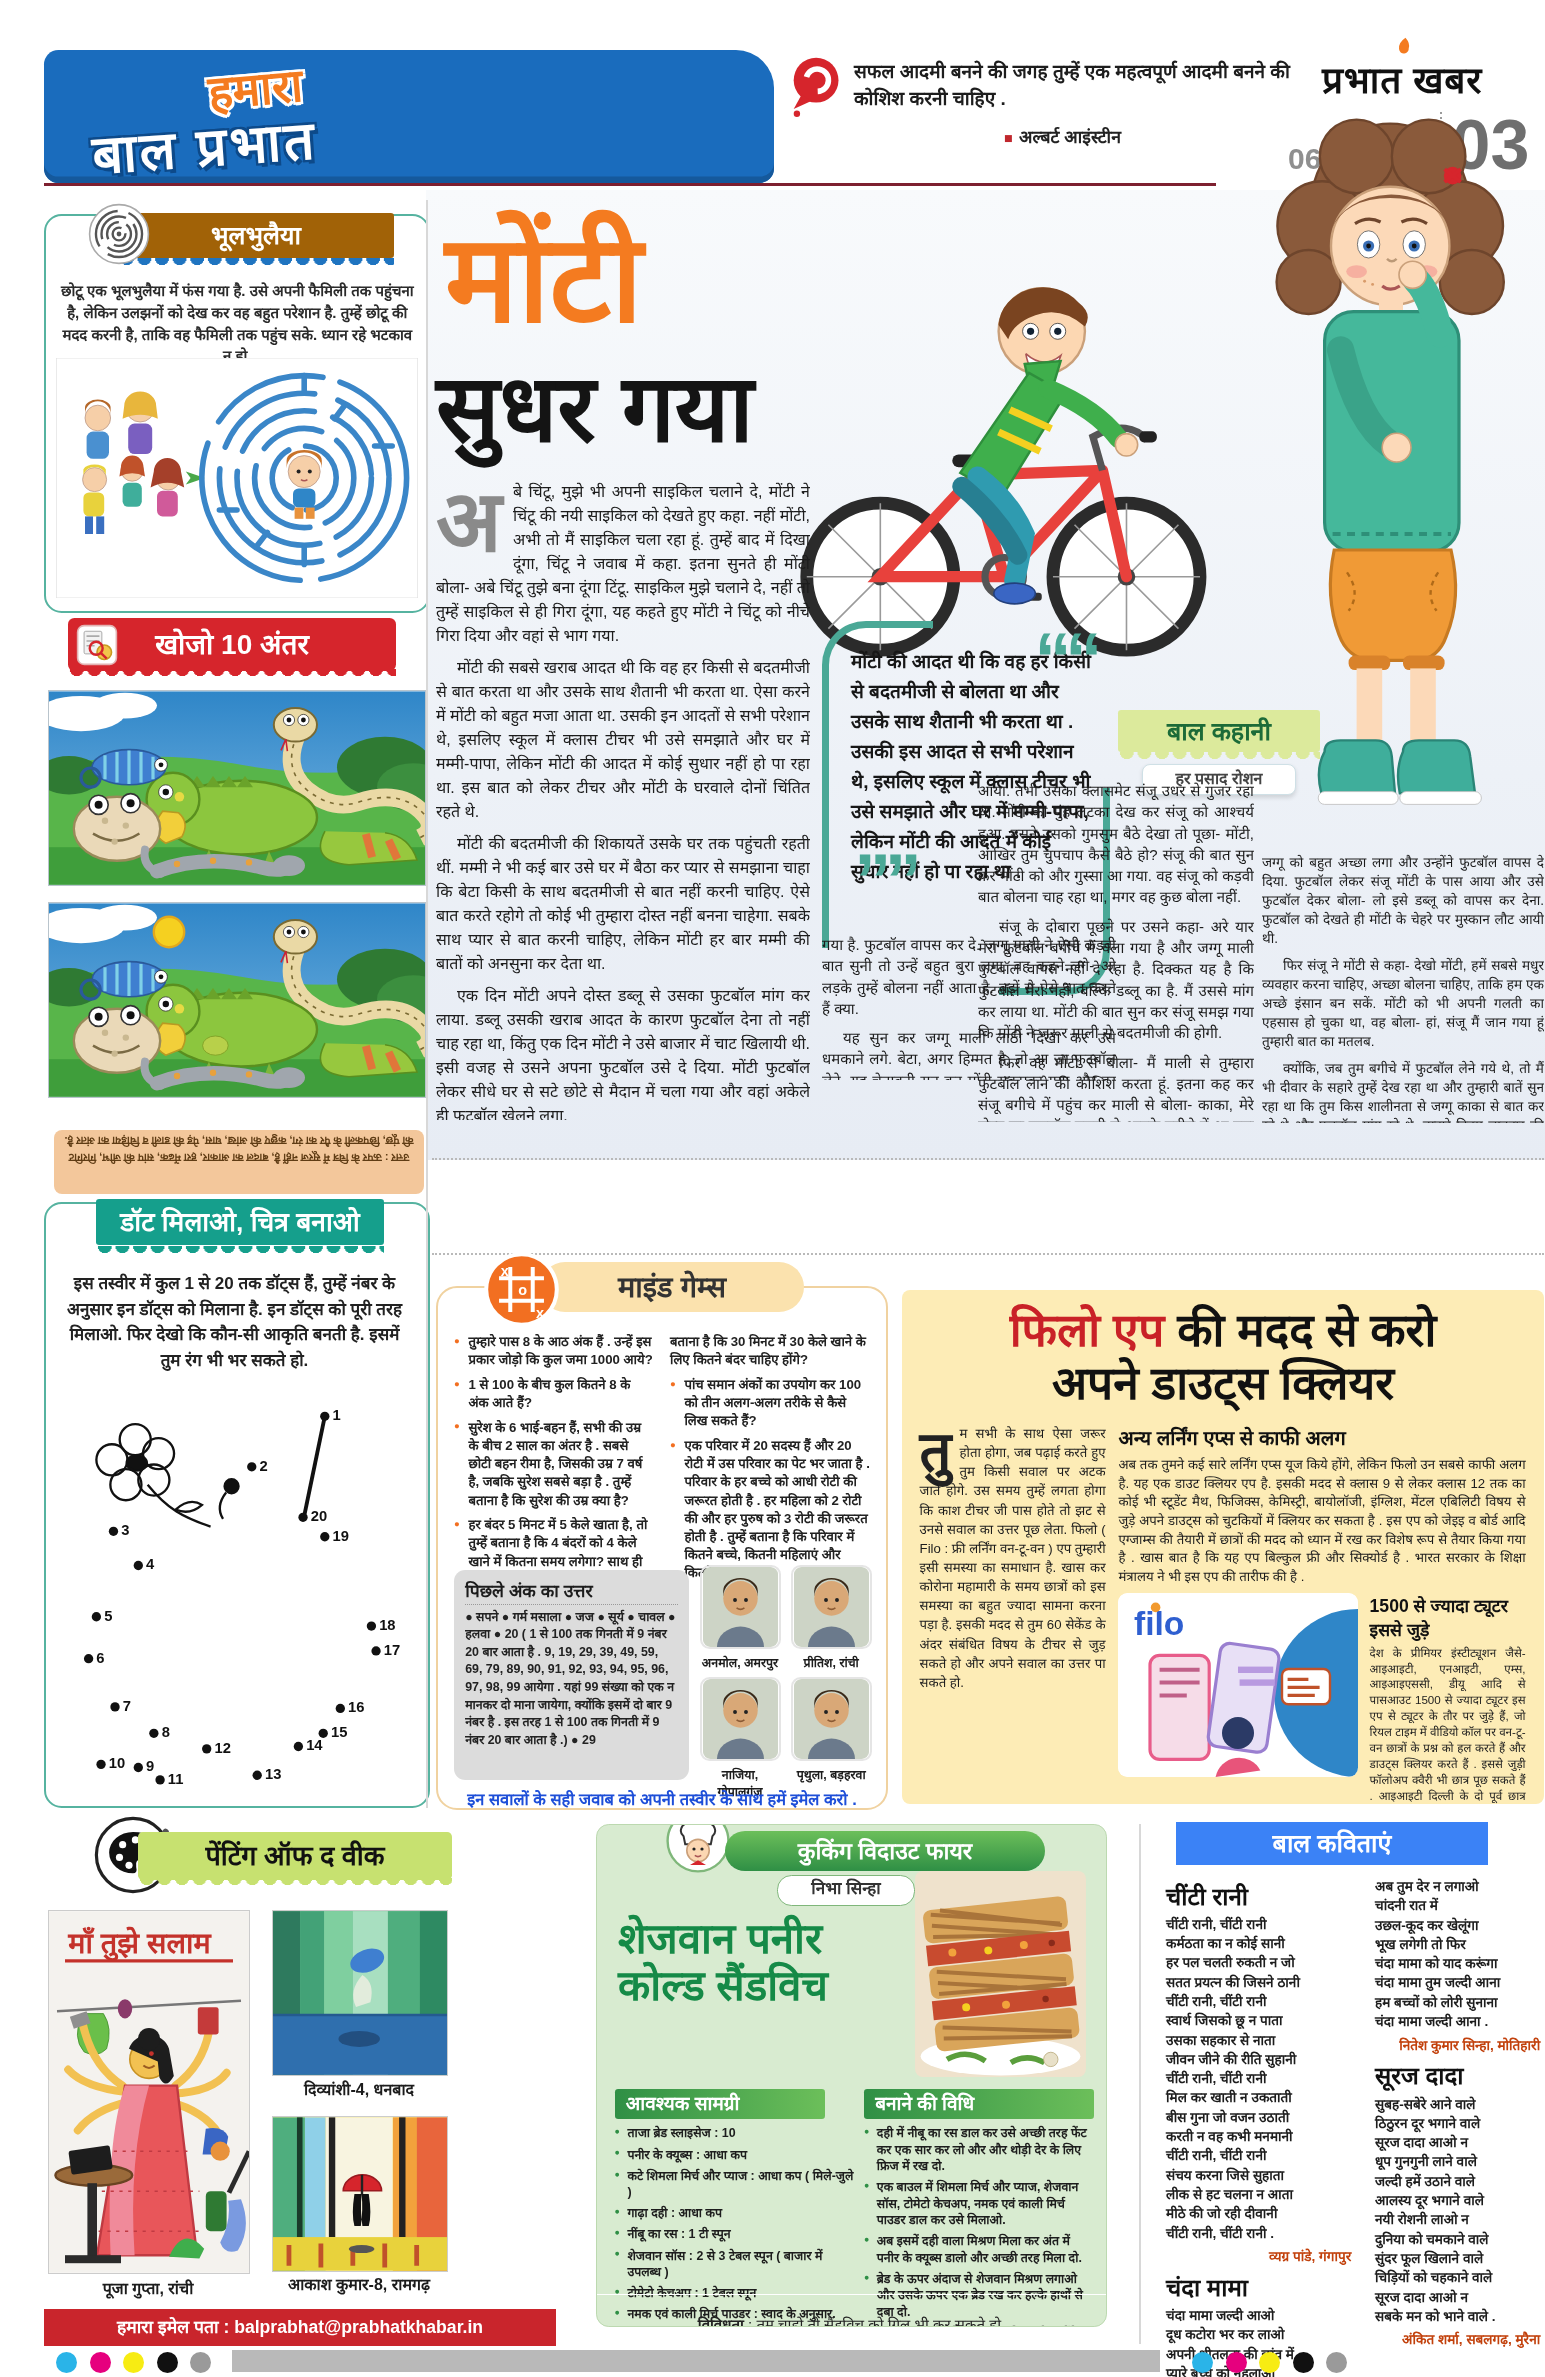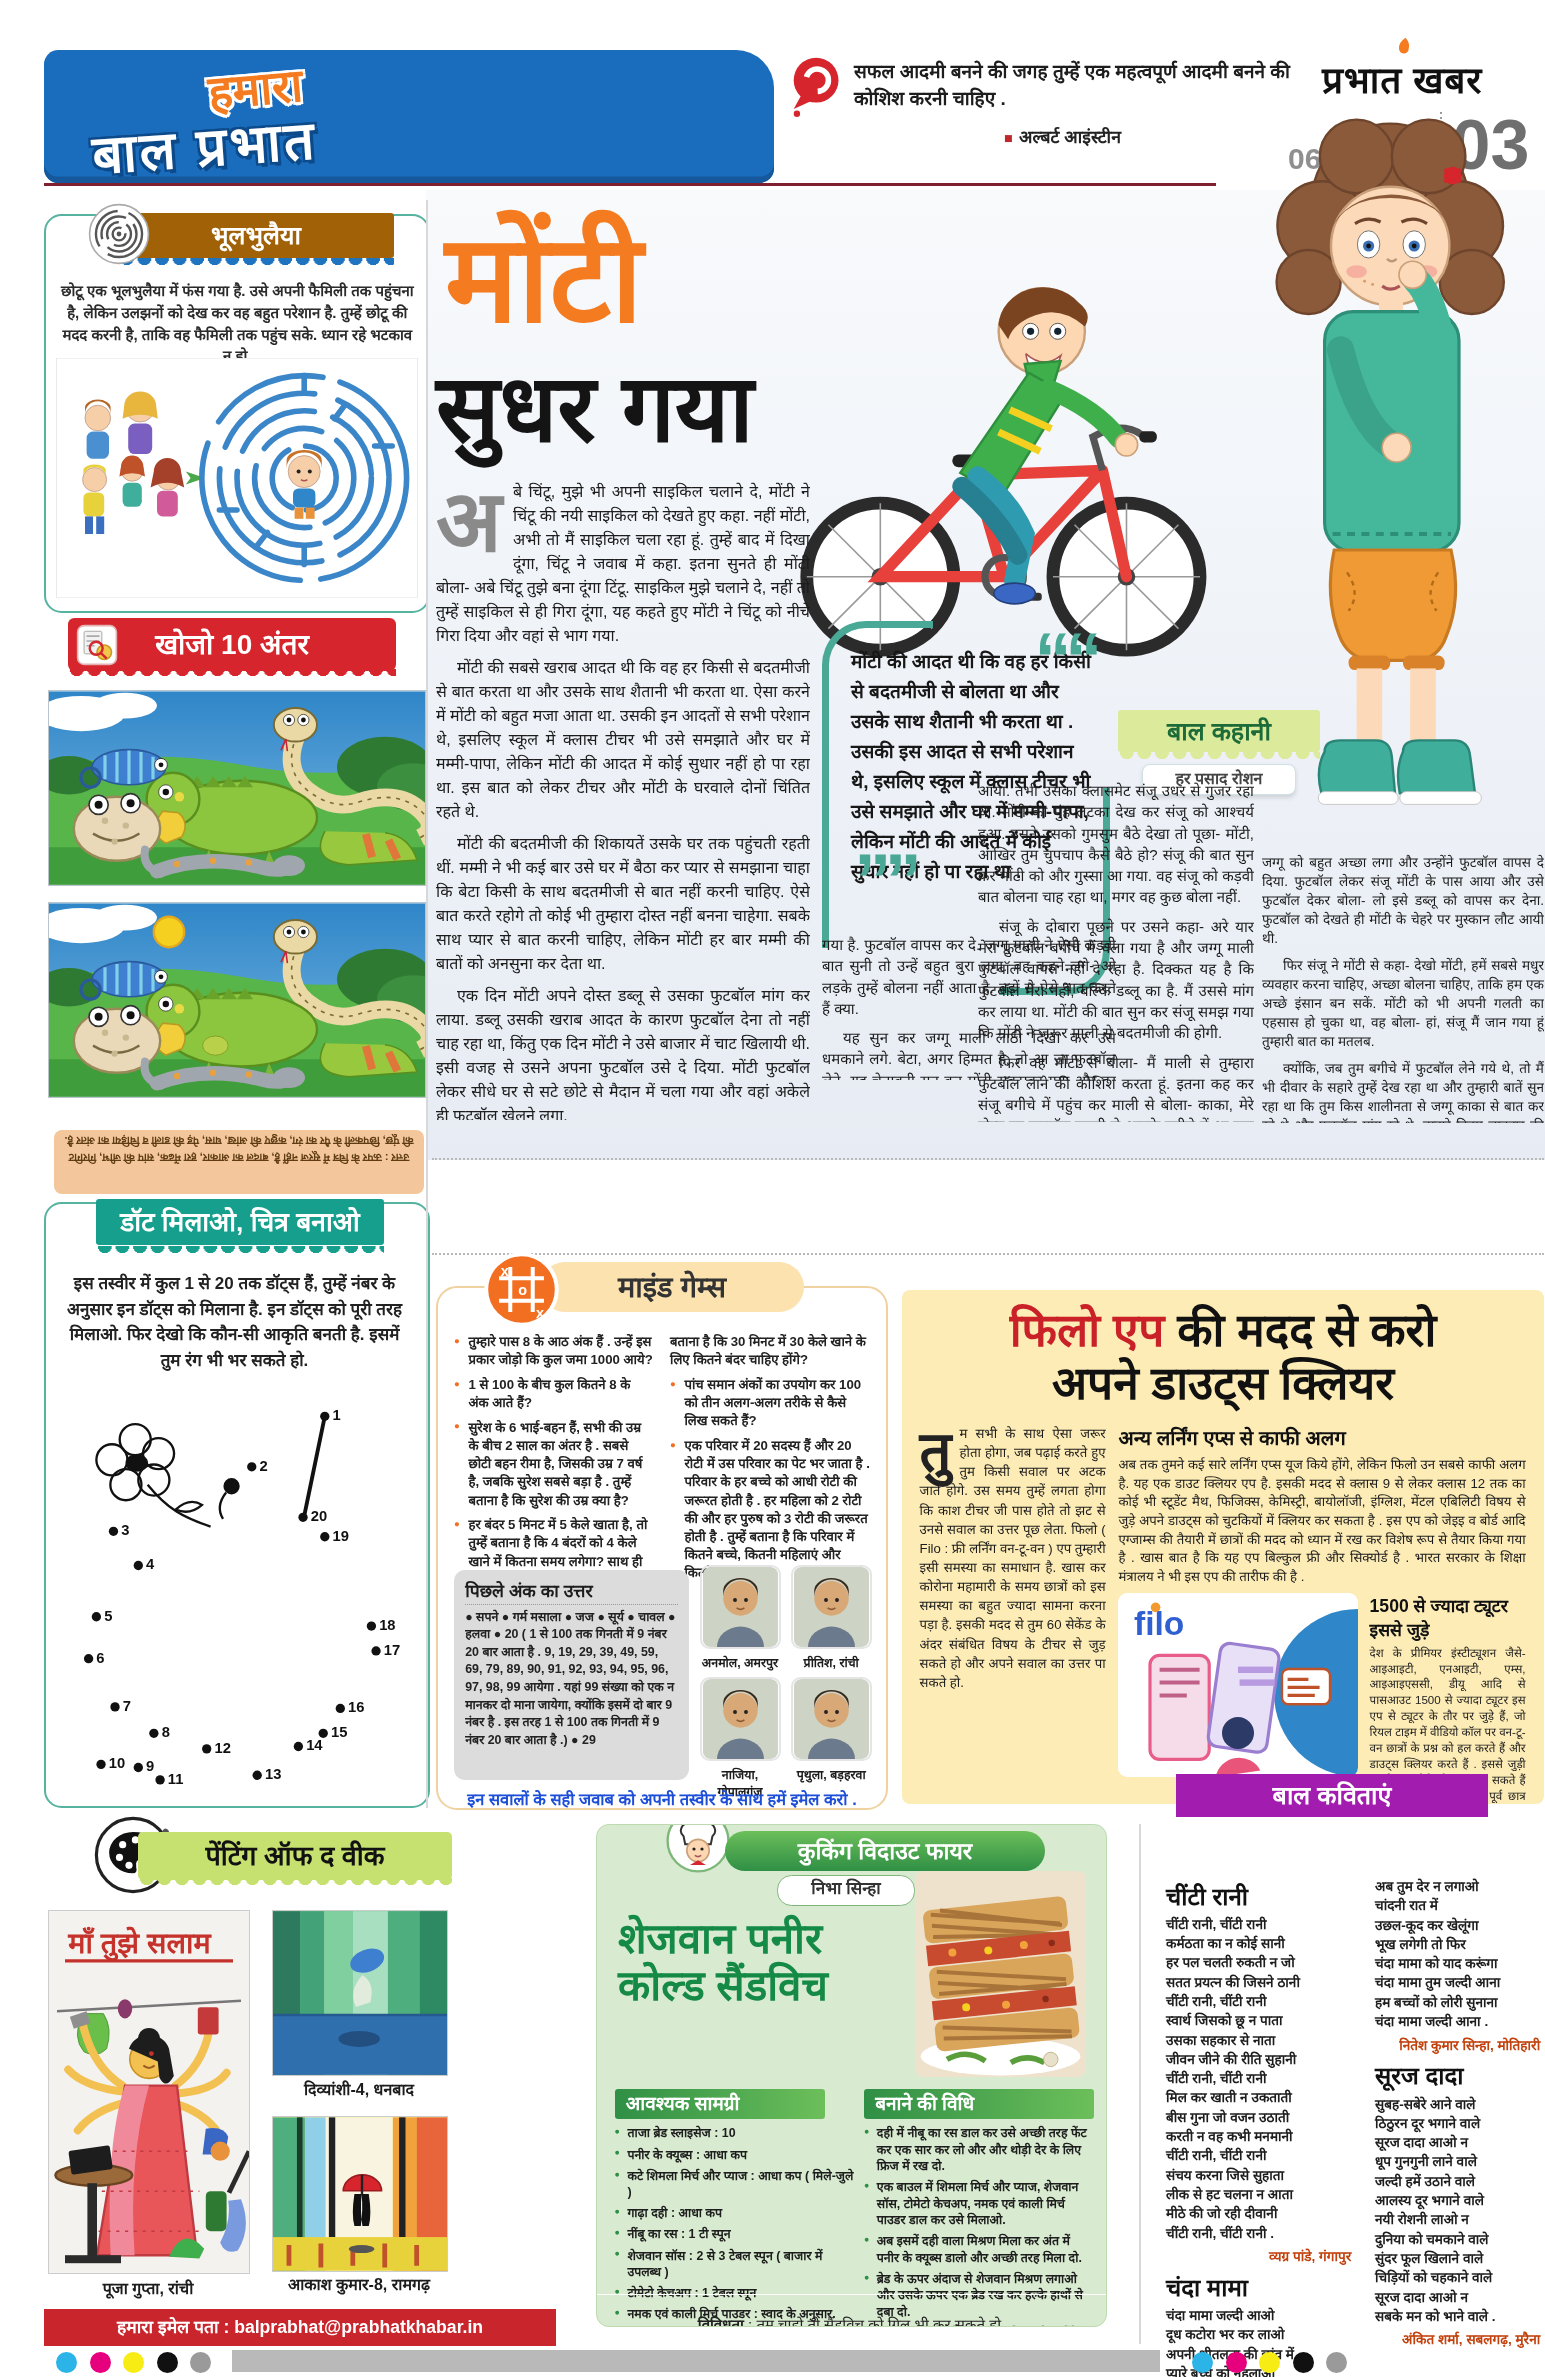--- a/index.html
+++ b/index.html
@@ -119,21 +119,21 @@
   .cook-colR{left:267px;top:264px;width:230px;}
   .cook-sub{width:210px;height:30px;background:linear-gradient(90deg,#2f8f45,#6cbf5a);border-radius:3.2px;color:#fff;font-size:19px;font-weight:800;line-height:30px;padding-left:11.2px;box-sizing:border-box;margin-bottom:6.4px;}
   .cook-colR .cook-sub{width:230px;}
   .cook-box ul{margin:0;padding:0;list-style:none;}
   .cook-box li{font-size:12.4px;font-weight:600;line-height:1.32;margin-bottom:4.8px;padding-left:12.8px;position:relative;color:#1d1d1d;}
   .cook-box li::before{content:"●";position:absolute;left:0;top:0.8px;color:#2f8f45;font-size:8.8px;}
   .cook-note{left:0;top:469px;width:100%;border-top:1.6px solid #fff;padding-top:19px;text-align:center;font-size:15px;color:#222;}
   .cook-note b{font-weight:800;}
   
   .poem-vline{left:1139px;top:1824px;height:520px;}
-  .poems-hdr{left:1176px;top:1774px;width:312px;height:43px;background:#a21caf;color:#fff;font-size:25px;font-weight:800;text-align:center;line-height:43px;}
+  .poems-hdr{left:1176px;top:1822px;width:312px;height:43px;background:#3b82f6;color:#fff;font-size:25px;font-weight:800;text-align:center;line-height:43px;}
   .poems-cols{left:1166px;top:1877px;width:379px;display:flex;gap:19px;}
   .poem-colL{width:190px;} .poem-colR{width:170px;}
   .poem-title{font-size:24px;font-weight:800;color:#111;margin:1.6px 0 3.2px;}
   .poem-line{font-size:13.6px;font-weight:600;line-height:1.42;color:#1d1d1d;}
   .poem-attr{font-size:13.6px;font-weight:700;text-align:right;margin:3.2px 4.8px 4.8px 0;color:#c2410c;}
   
   .email-bar{left:44px;top:2309px;width:512px;height:37px;background:#c9252c;color:#fff;font-size:17.6px;font-weight:700;text-align:center;line-height:37px;}
   .cmyk-dot{width:21px;height:21px;border-radius:50%;top:2352px;}
   .cmyk-bar{top:2350px;height:22.4px;background:#b9b9b9;}
 </style>

